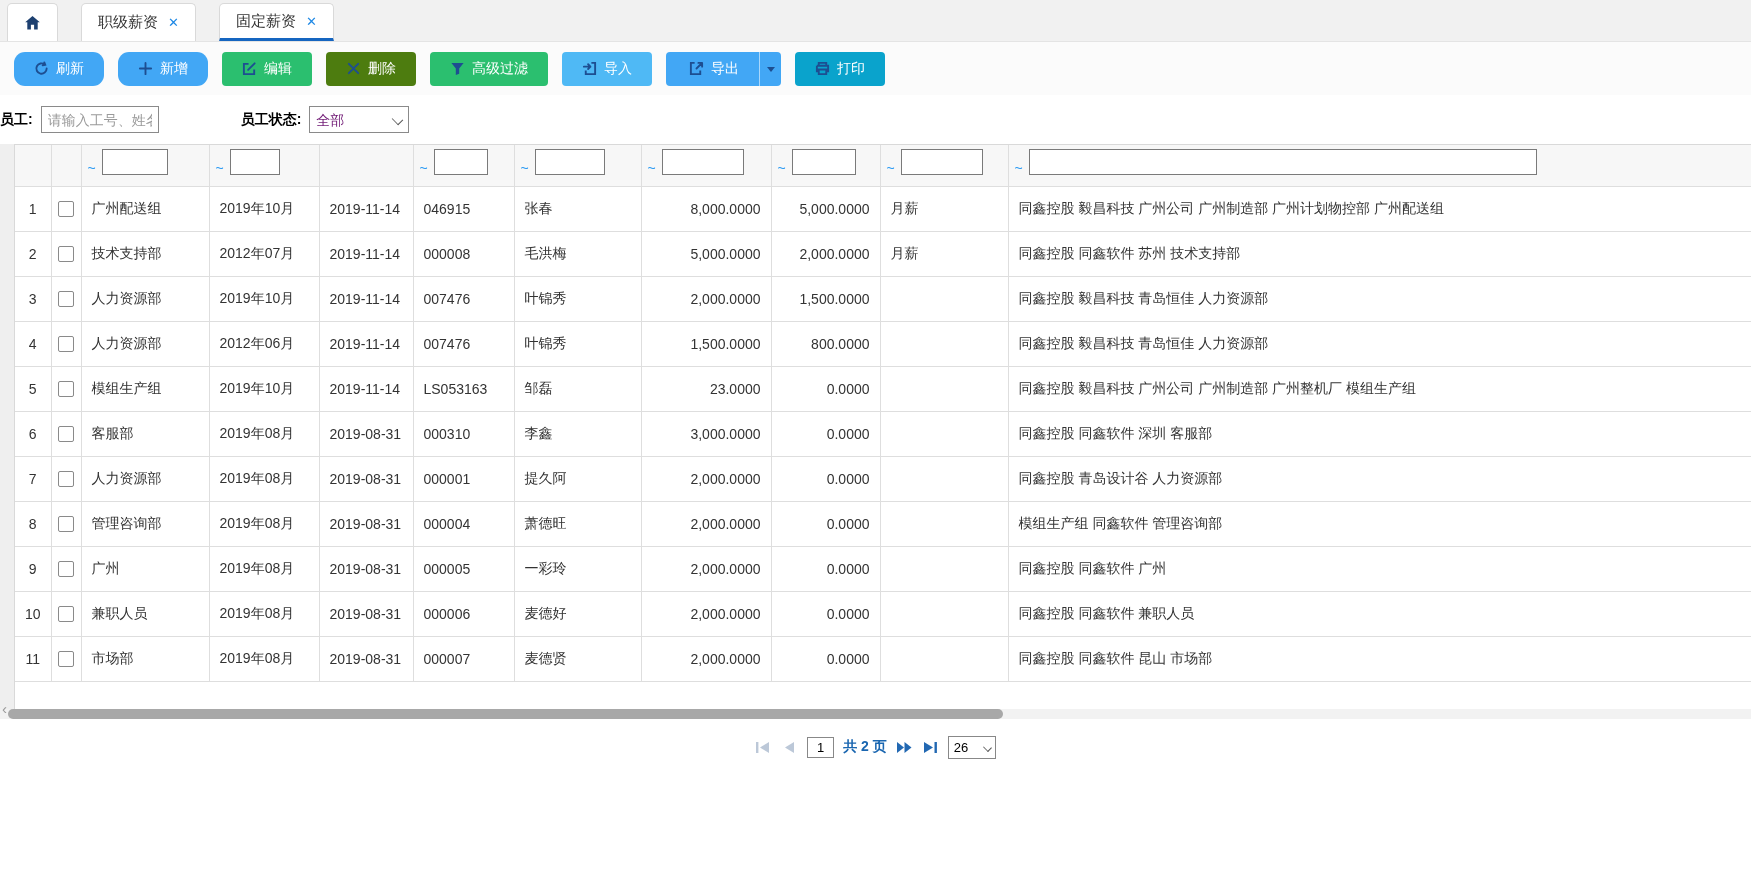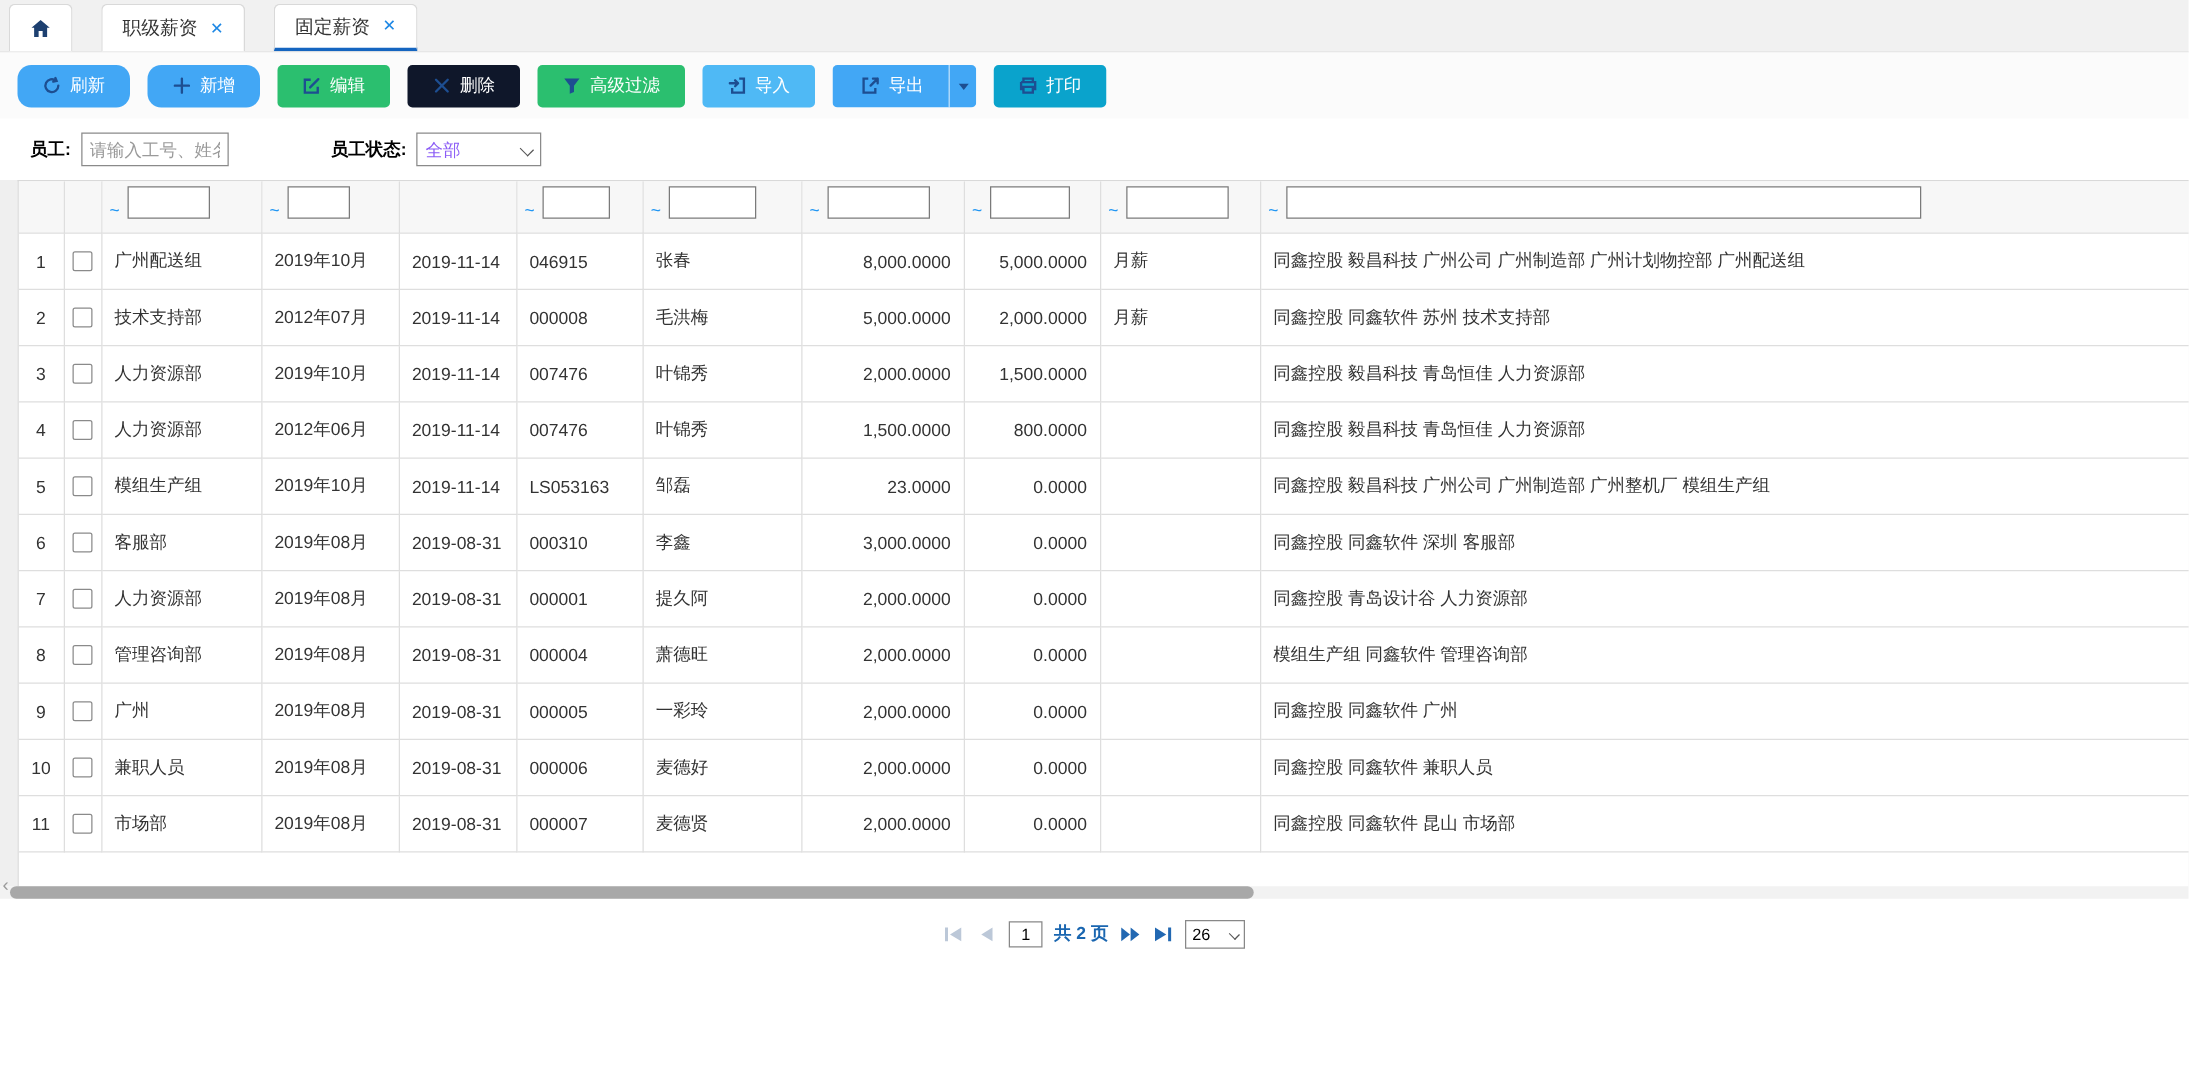--- a/index.html
+++ b/index.html
@@ -19,40 +19,40 @@
   
   .toolbar { height:53px; background:#fbfbfb; display:flex; align-items:center;
     padding-left:14px; gap:14px; }
   .btn { height:34px; border:none; border-radius:4px; color:#fff; font-size:14px;
     display:inline-flex; align-items:center; justify-content:center; gap:7px;
     padding:0 20px; cursor:pointer; font-family:inherit; }
   .btn svg { width:15px; height:15px; stroke:#1d4e91; fill:none; stroke-width:2; }
   .btn svg.fil { fill:#1d4e91; stroke:none; }
   .b-blue  { background:#42a7f5;border-radius:11px; }
   .b-green { background:#2bbf6f; }
-  .b-red   { background:#0f172a; }
+  .b-red   { background:#4d7c0f; }
   .b-lblue { background:#4fb9f5; }
   .b-teal  { background:#0aa3cc; }
   .split { display:inline-flex; border-radius:4px; overflow:hidden; }
   .split .btn { border-radius:0;padding-left:23px; }
   .split .caret { width:22px; padding:0; background:#42a7f5; border-left:1px solid rgba(255,255,255,.55); }
   .caret svg { width:10px; height:10px; }
 
   
   .filterbar { height:49px; background:#fff; display:flex; align-items:center;
-    padding-left:24px; font-size:14px; }
+    font-size:14px; }
   .filterbar label { font-weight:bold; color:#000; margin-right:8px; }
   .emp-input { width:118px; height:27px; border:1px solid #8a8a8a; padding:0 6px;
     font-size:14px; color:#333; font-family:inherit; }
   .emp-input::placeholder { color:#9a9a9a; }
   .gap { width:82px; }
   .sel-wrap { position:relative; display:inline-block; }
   .sel-wrap select { appearance:none; -webkit-appearance:none; width:100px; height:27px;
     border:1px solid #8a8a8a; background:#fff; padding:0 22px 0 6px; font-size:14px;
-    font-family:inherit; color:#8b5cf6; }
+    font-family:inherit; color:#701a75; }
   .sel-wrap .chev { position:absolute; right:7px; top:9px; width:9px; height:9px;
     border-right:1.6px solid #555; border-bottom:1.6px solid #555;
     transform:rotate(45deg) scale(1,.8); pointer-events:none; }
 
   
   .grid-band { background:#efefef; }
   .table-wrap { margin-left:14px; width:1737px; height:565px; overflow:hidden;
     background:#fff; border-left:1px solid #d9d9d9; border-top:1px solid #d9d9d9; }
   table { border-collapse:collapse; table-layout:fixed; width:1737px; font-size:14px; }
   th, td { border-right:1px solid #dedede; border-bottom:1px solid #dedede;

